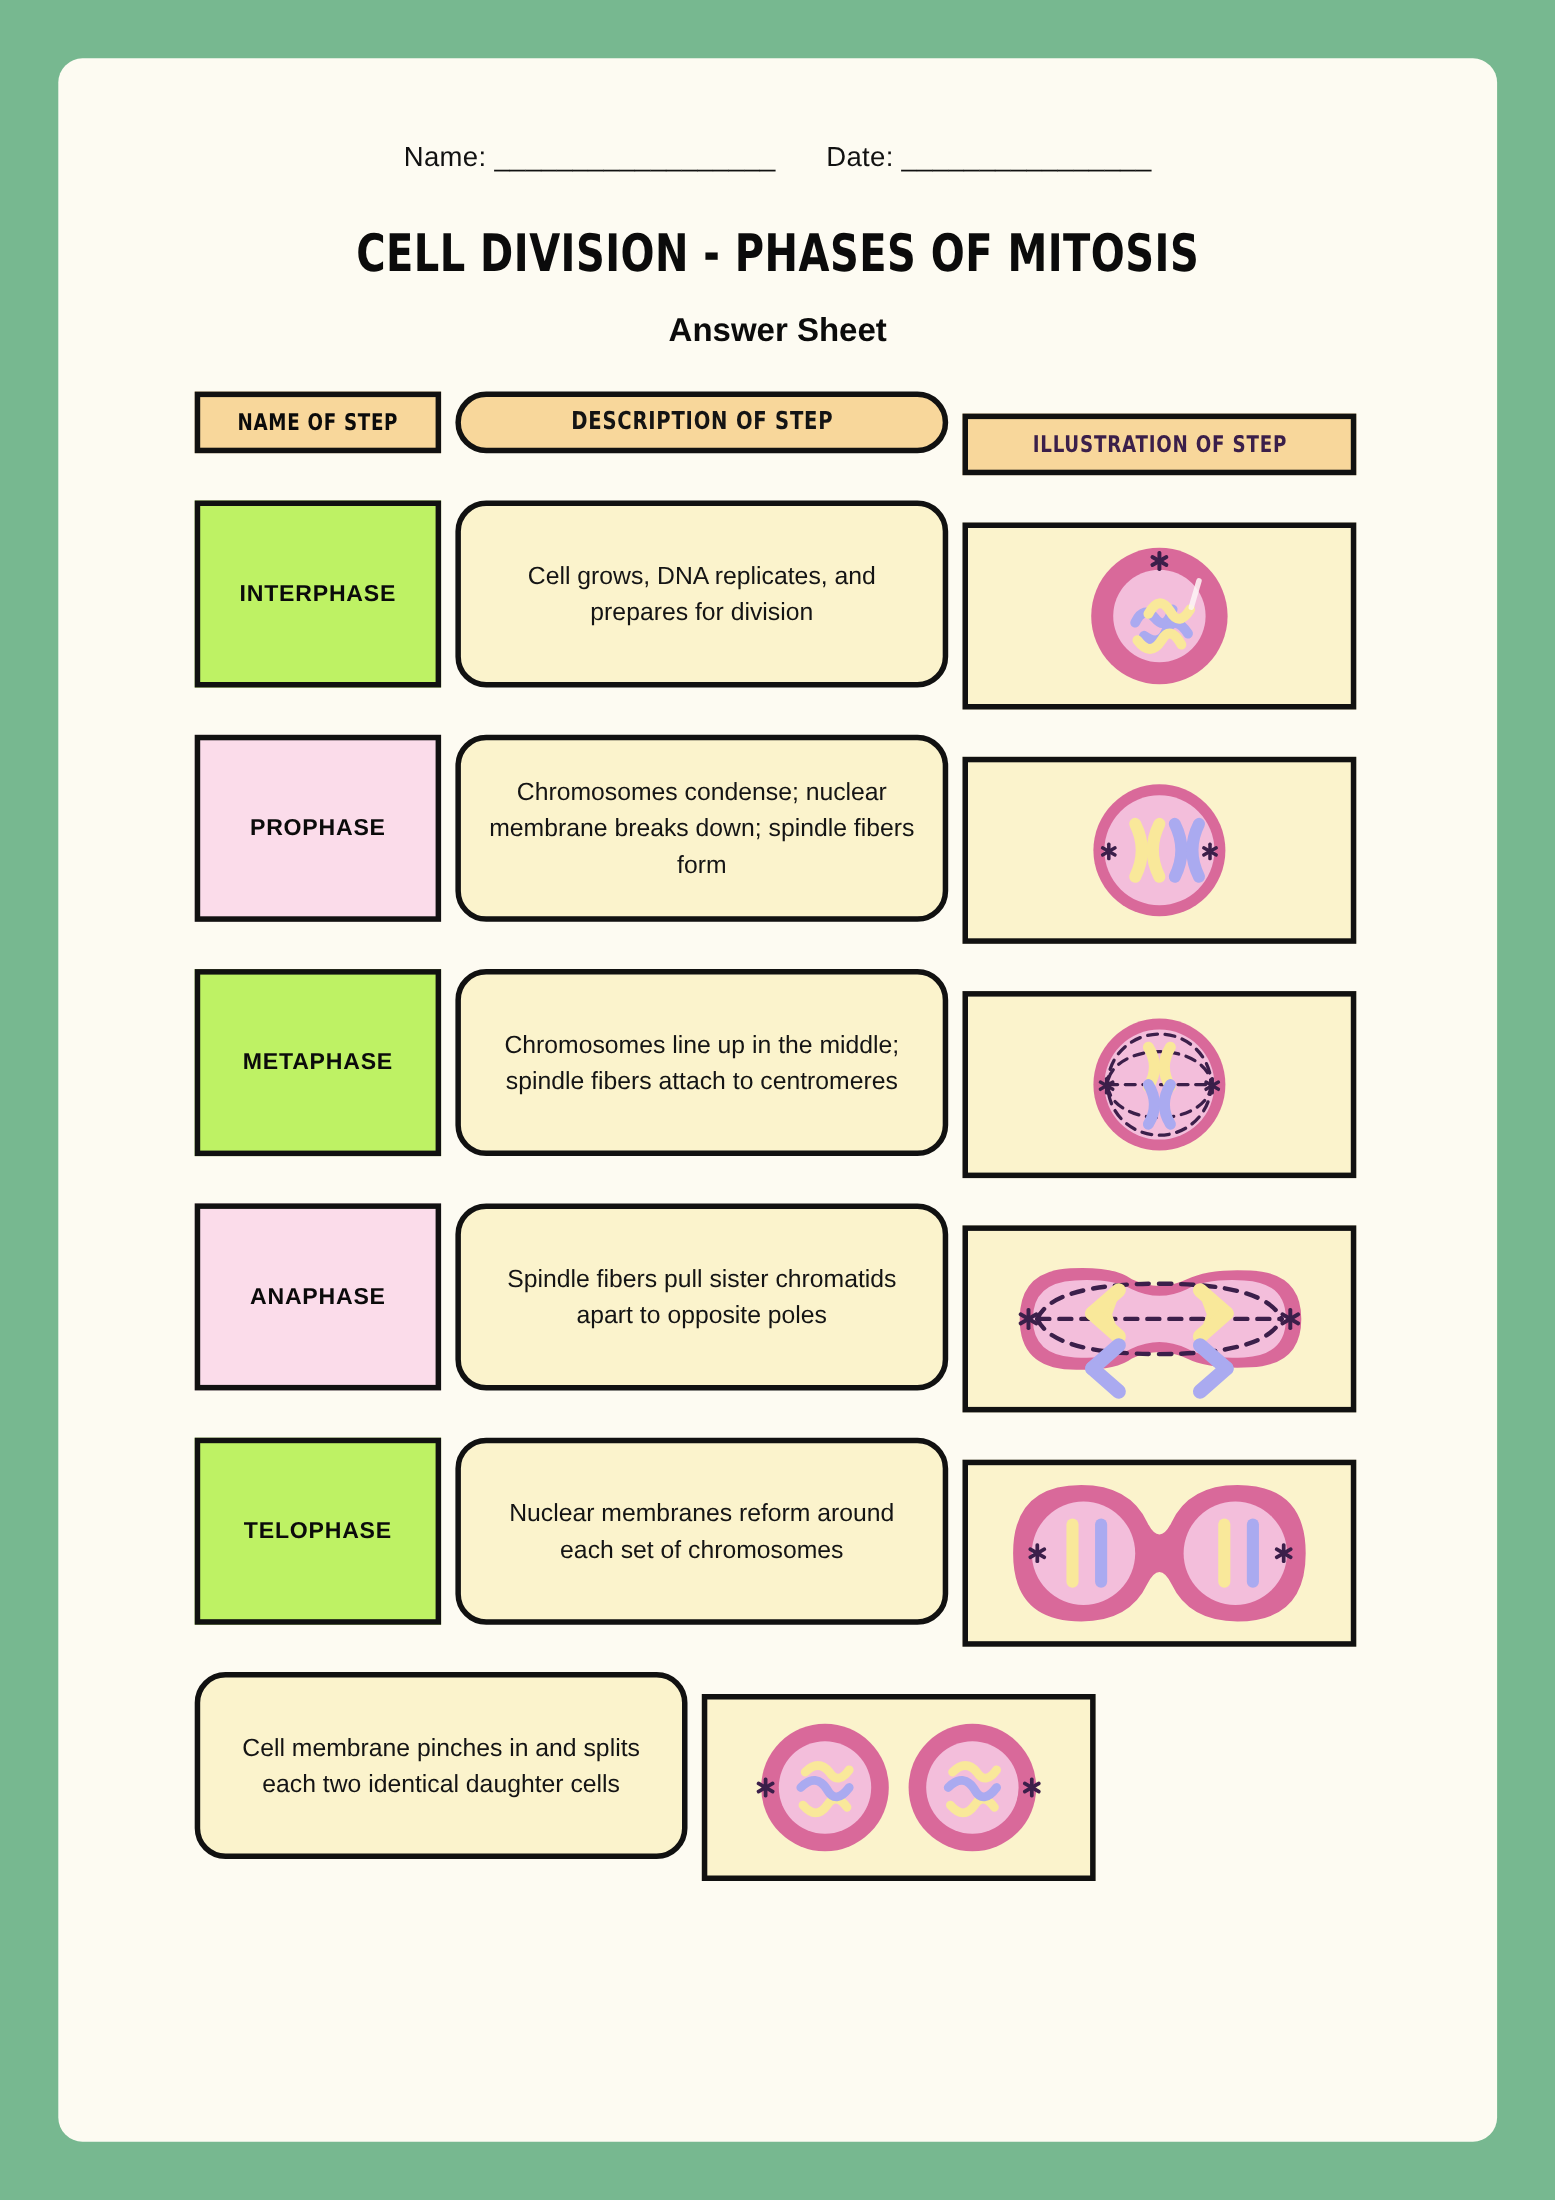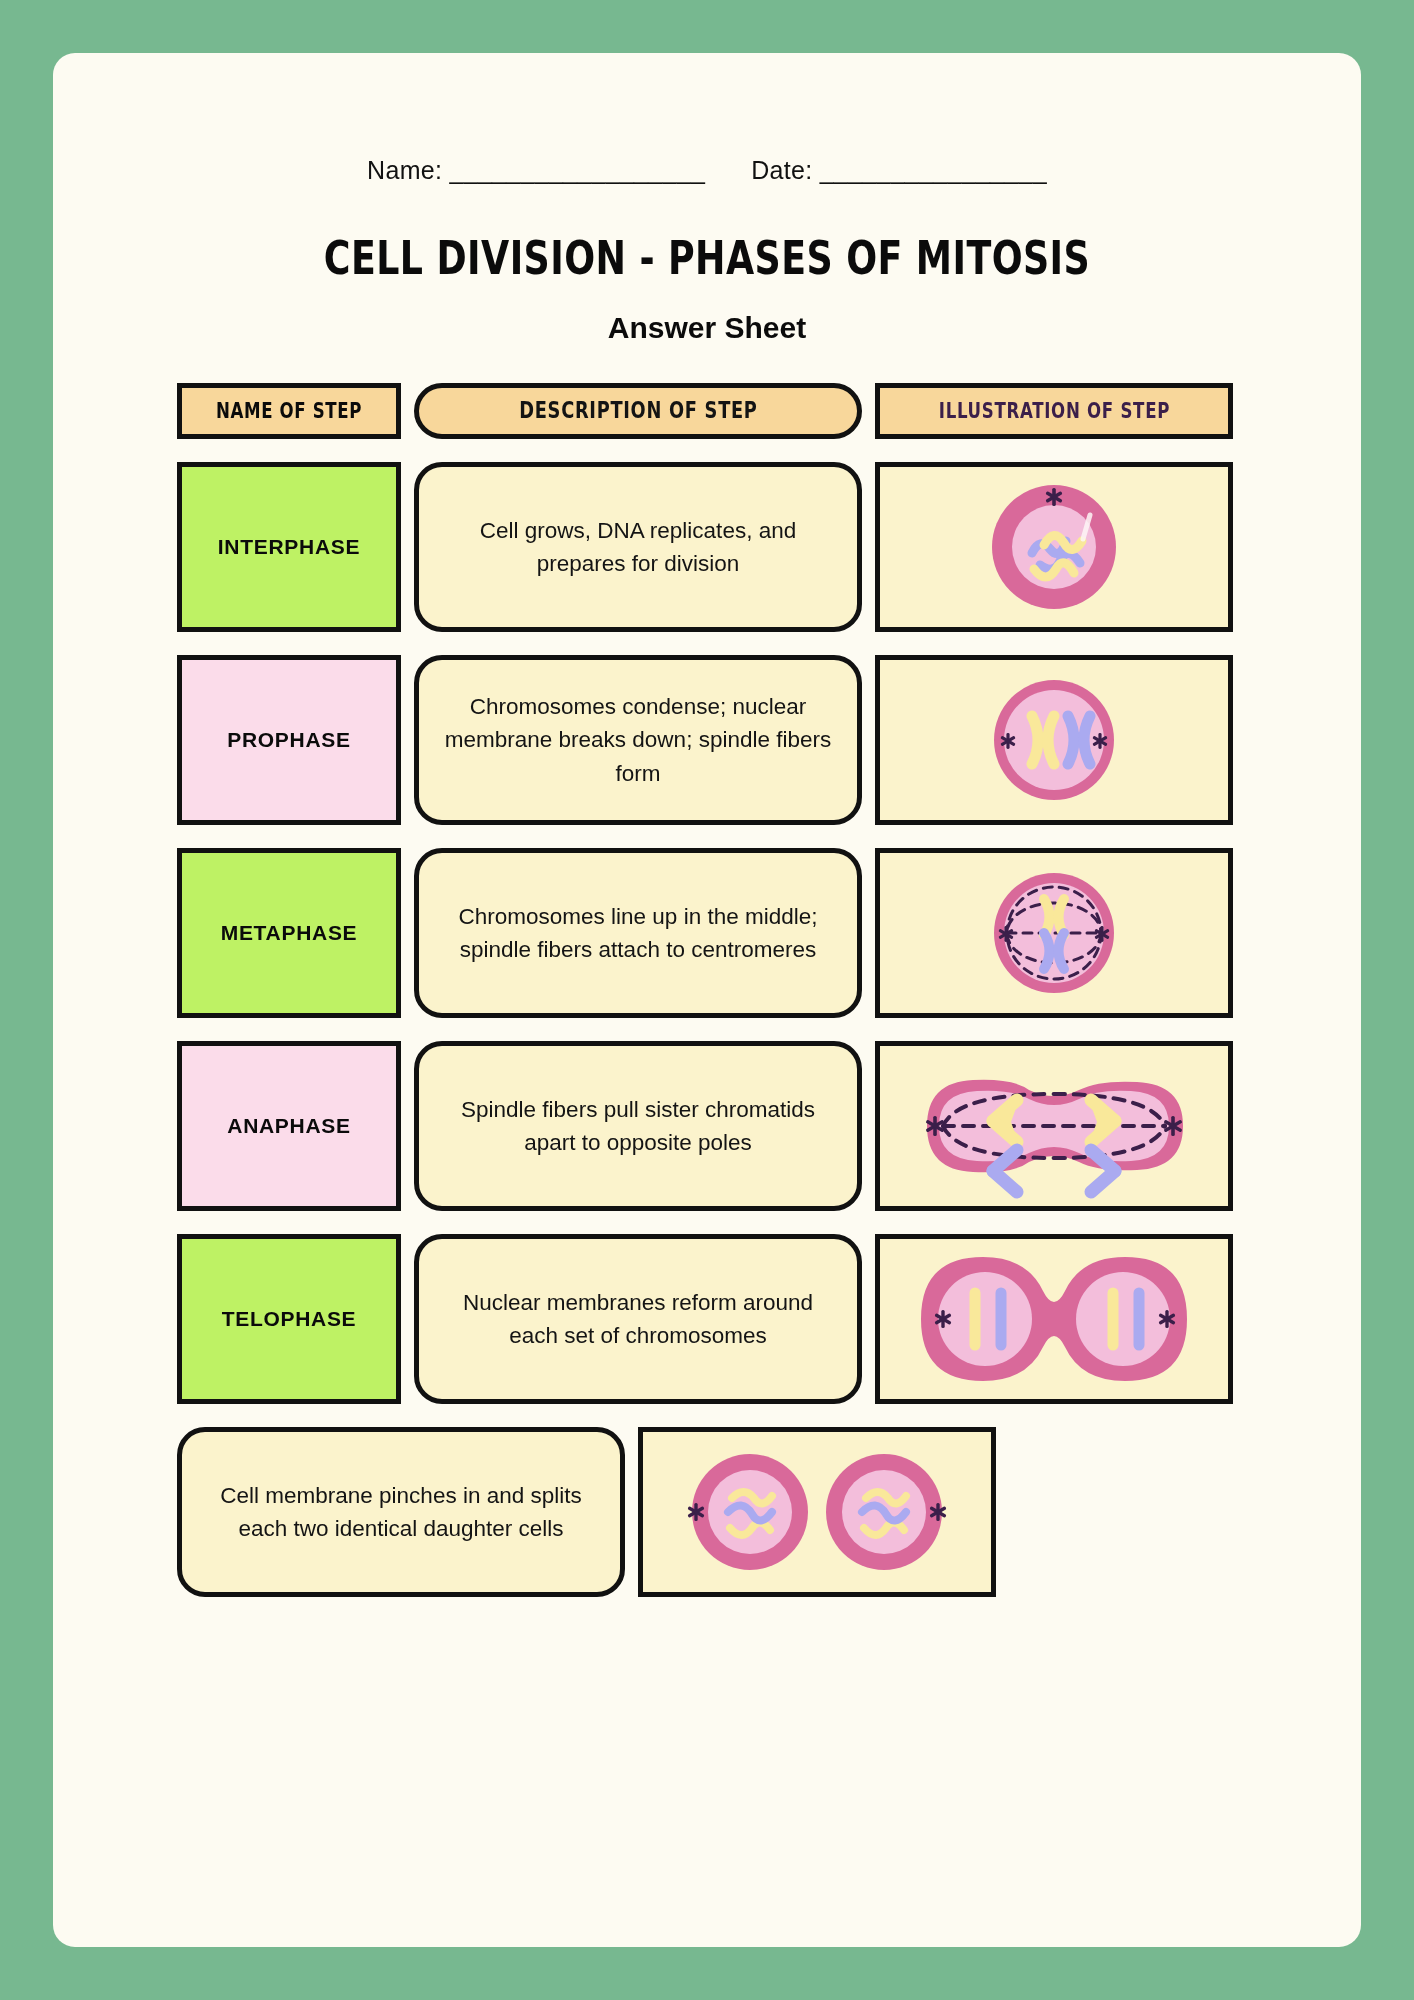--- a/index.html
+++ b/index.html
@@ -21,21 +21,21 @@
     background: #fdfbf2;
     border-radius: 22px;
     padding: 0;
   }
 
   
   .nameline {
     display: flex;
     justify-content: center;
     gap: 46px;
-    margin-top: 103px;
+    margin-top: 76px;
     font-size: 25px;
     color: #111;
     letter-spacing: 0.3px;
   }
   .nameline .field { white-space: pre; }
 
   
   .title {
     text-align: center;
     margin-top: 45px;
@@ -107,21 +107,21 @@
     padding: 6px 24px;
     border-radius: 28px;
   }
   .c-desc span {
     font-size: 22.5px;
     line-height: 1.48;
     color: #141414;
     display: block;
   }
 
-  .c-ill { background: #fbf3cc; padding: 4px; }
+  .c-ill { background: #fbf3cc; padding: 4px; margin-top: 20px; }
   .c-ill svg { display: block; }
 </style>
 </head>
 <body>
 
 <div class="page">
 
   <div class="nameline">
     <div class="field">Name: __________________</div>
     <div class="field">Date: ________________</div>

